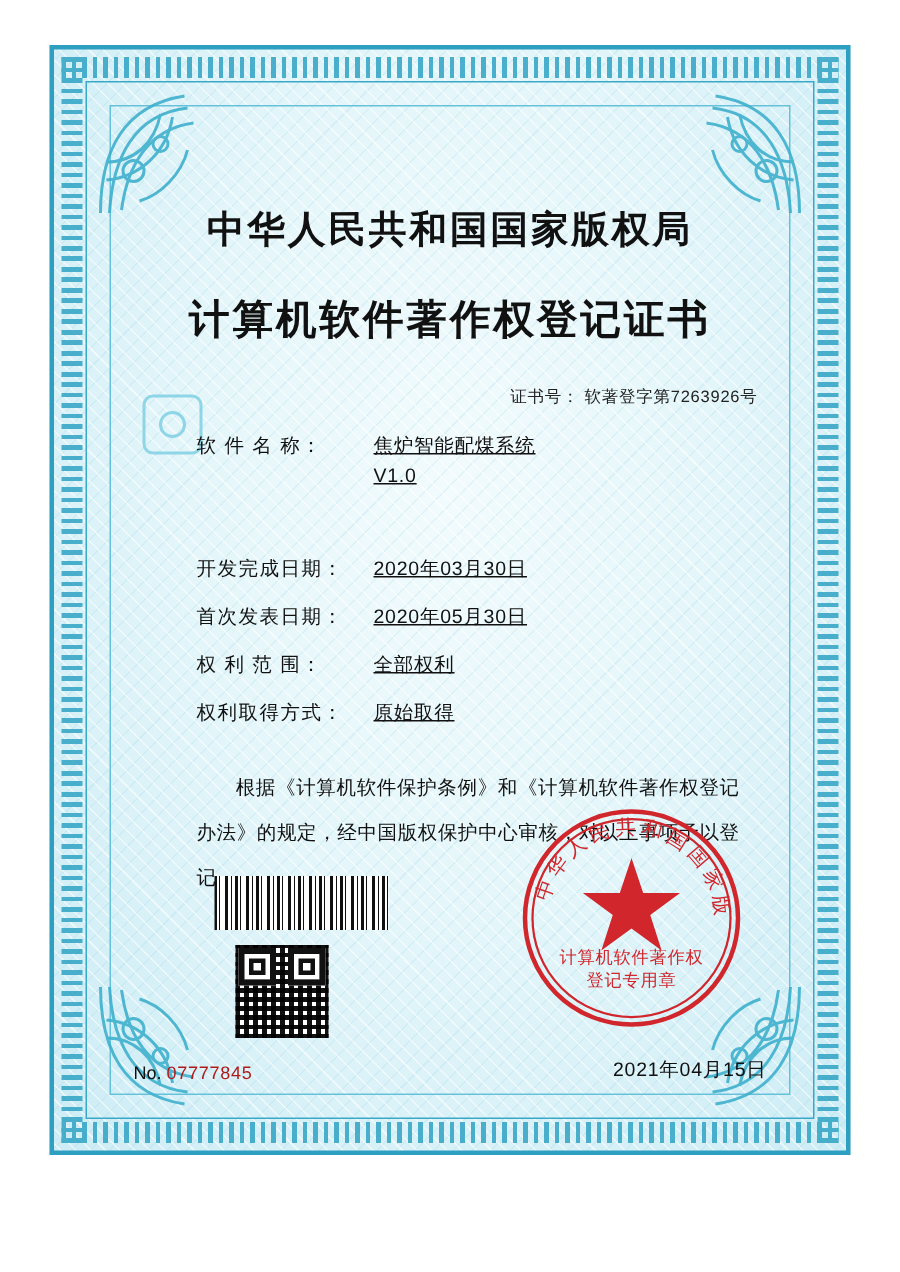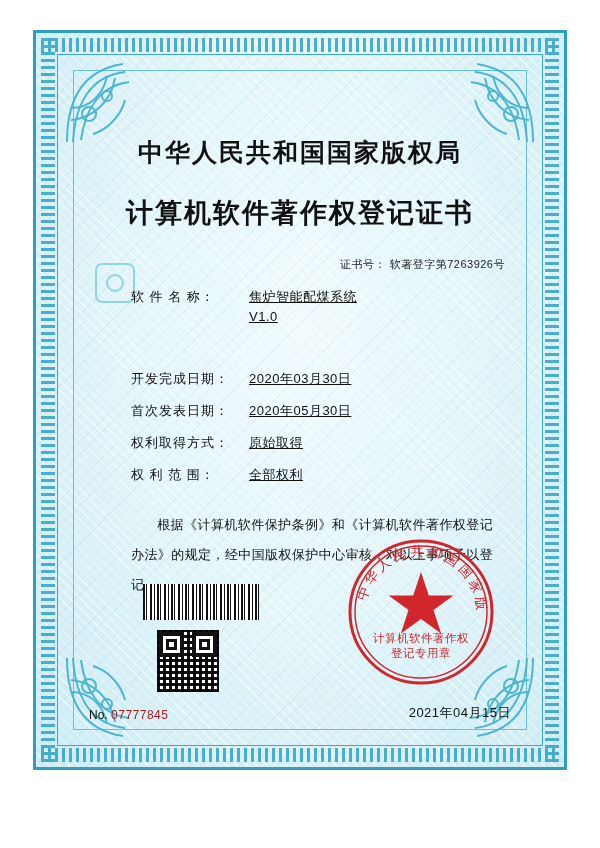--- a/index.html
+++ b/index.html
@@ -339,27 +339,27 @@
         <span class="label">开发完成日期：</span>
         <span class="value">2020年03月30日</span>
       </div>
 
       <div class="row">
         <span class="label">首次发表日期：</span>
         <span class="value">2020年05月30日</span>
       </div>
 
       <div class="row">
+        <span class="label">权 利 范 围：</span>
+        <span class="value">全部权利</span>
+      </div>
+
+      <div class="row">
         <span class="label">权利取得方式：</span>
         <span class="value">原始取得</span>
-      </div>
-
-      <div class="row">
-        <span class="label">权 利 范 围：</span>
-        <span class="value">全部权利</span>
       </div>
 
 
     </div>
 
     <div class="paragraph">
       <span class="indent"></span><span>根据《计算机软件保护条例》和《计算机软件著作权登记办法》的规定，经中国版权保护中心审核，对以上事项予以登记。</span>
     </div>
 
   </div>

